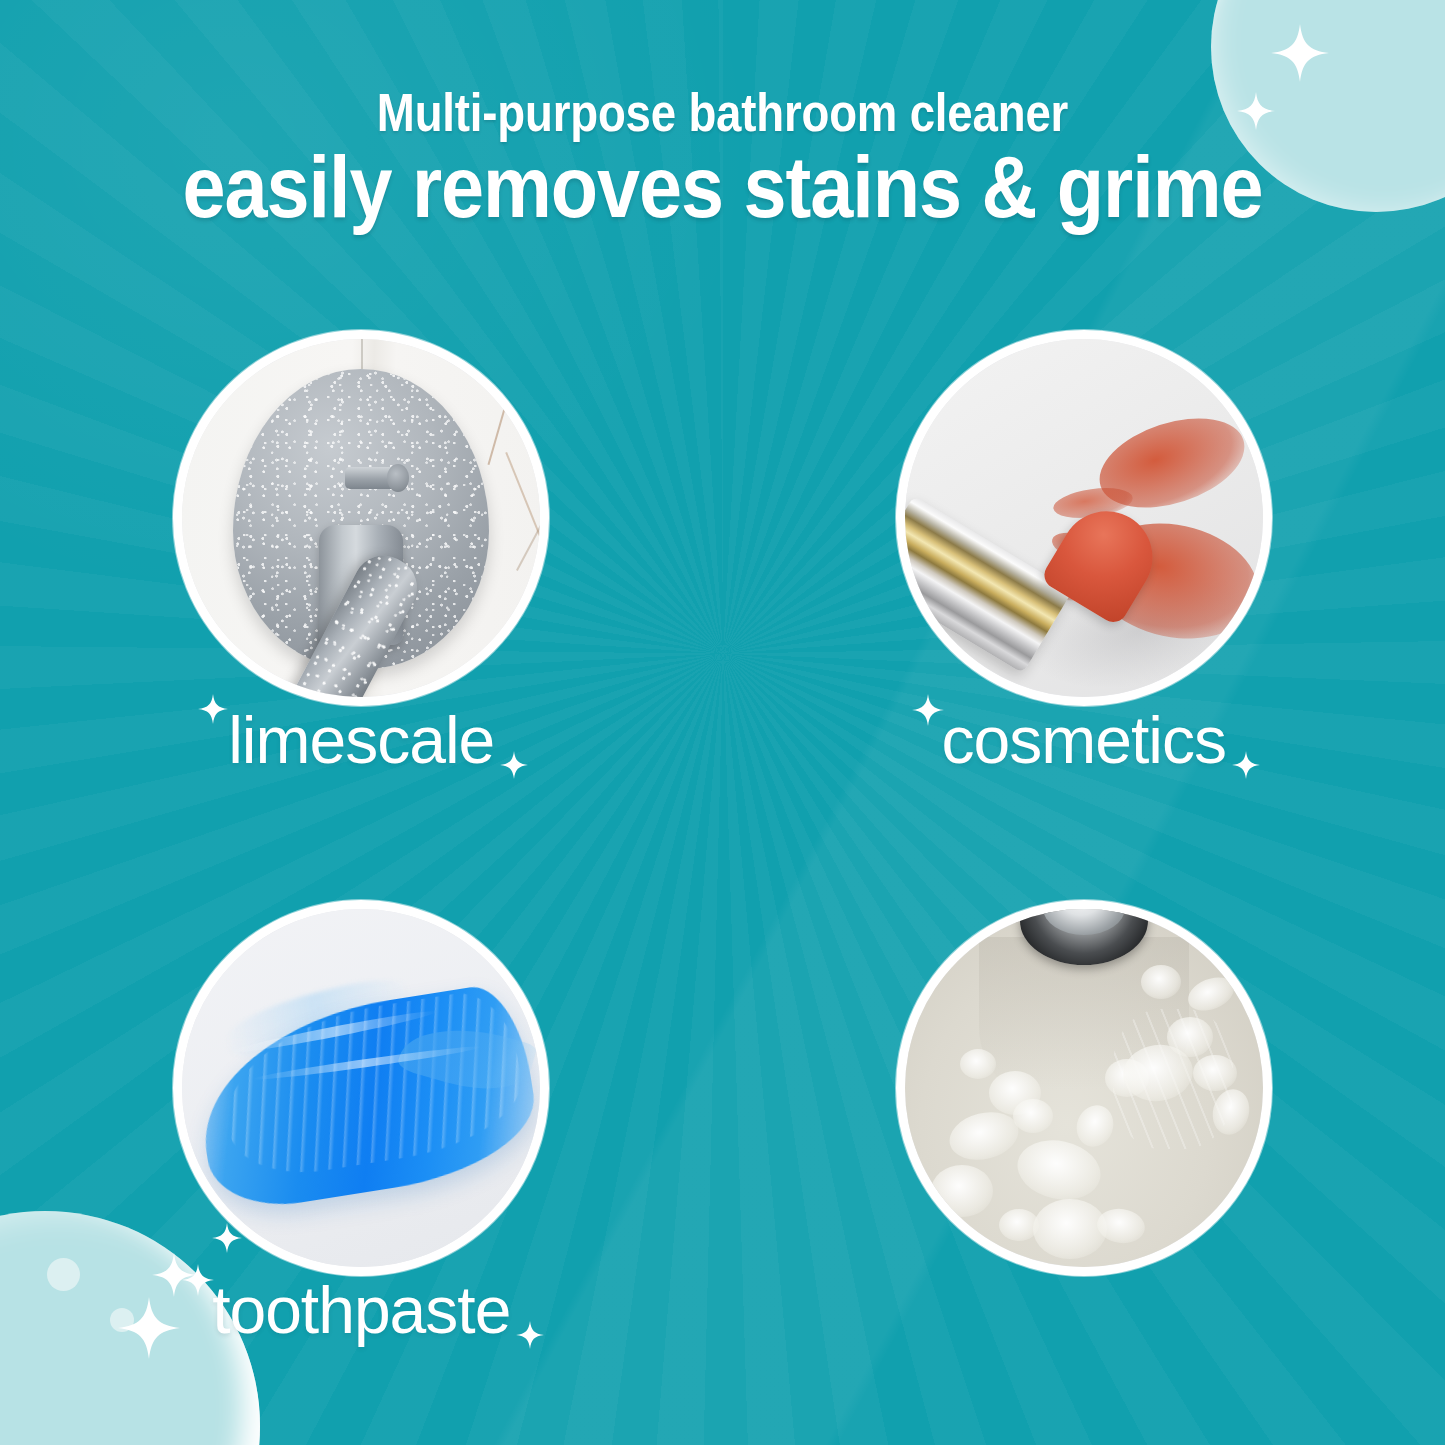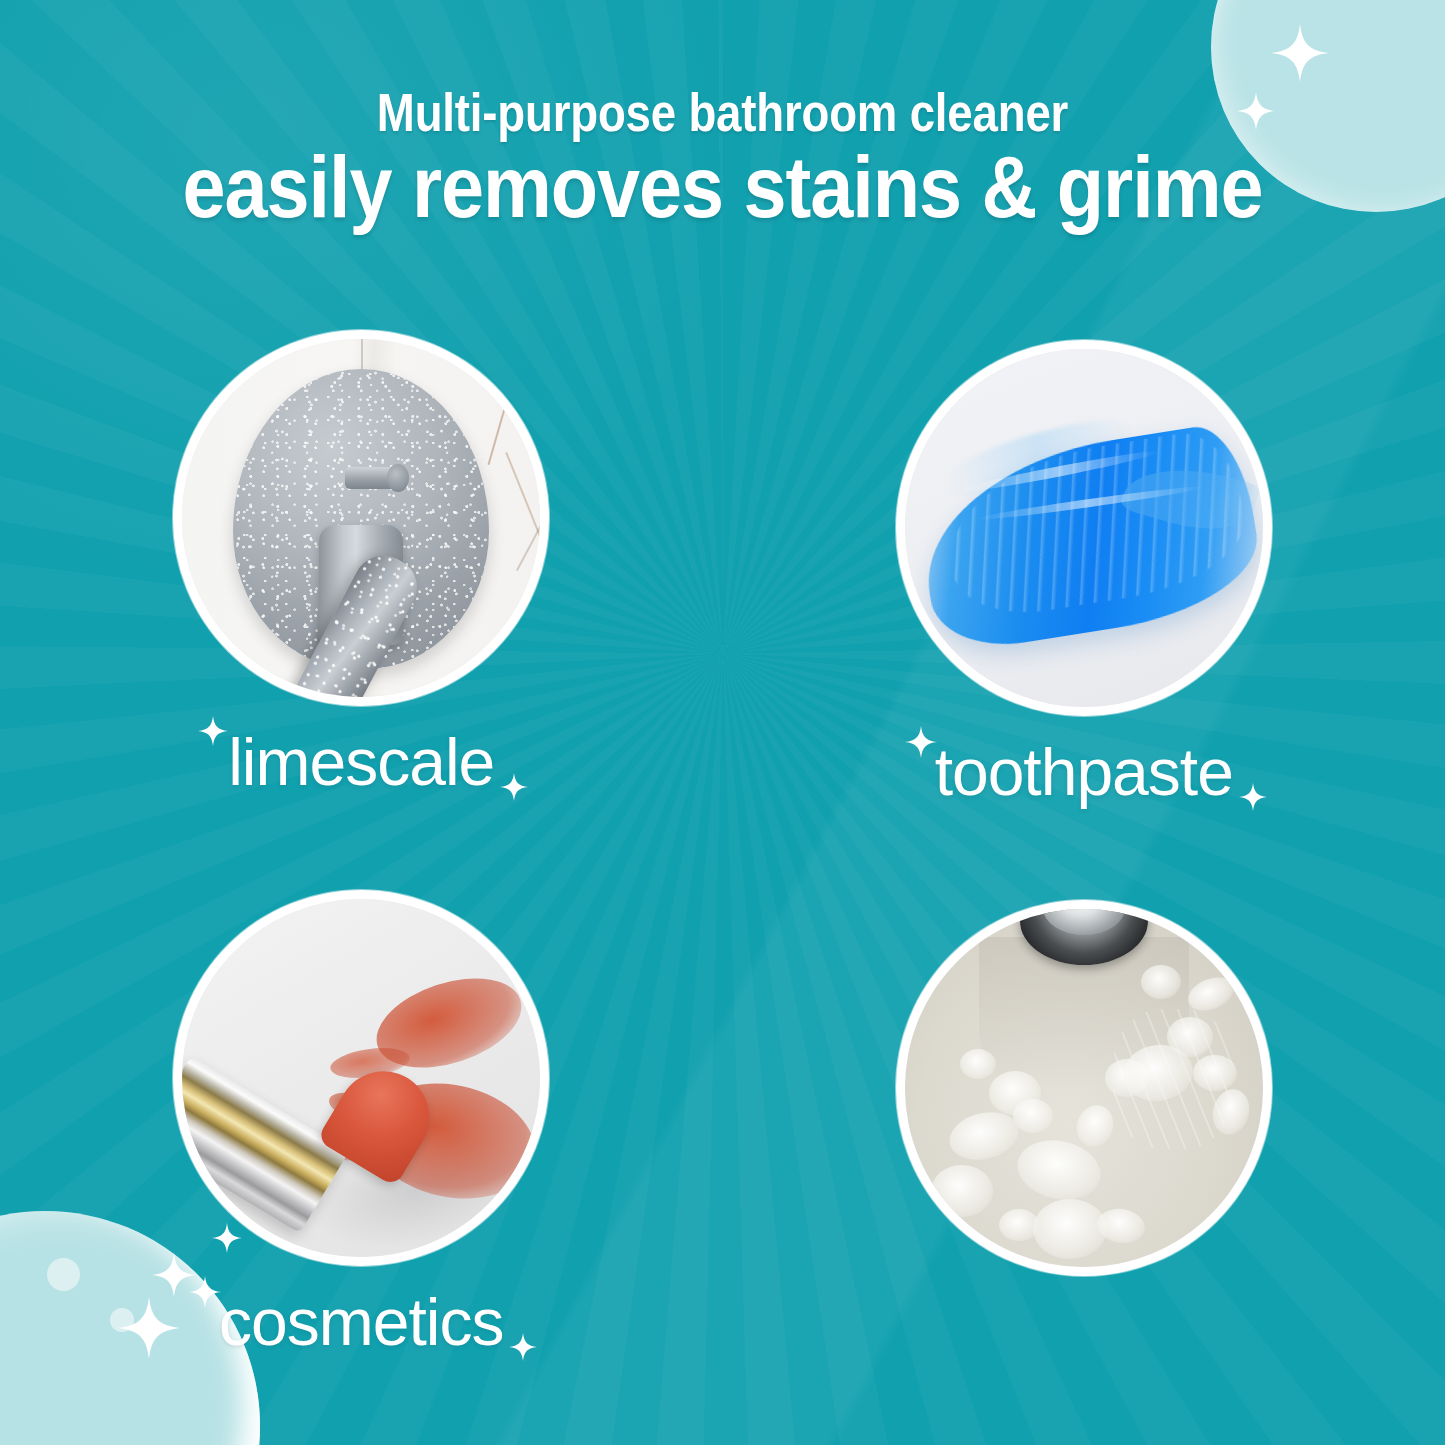--- a/index.html
+++ b/index.html
@@ -455,21 +455,20 @@
         rgba(255,255,255,0.0) 0 6px,
         rgba(255,255,255,0.35) 6.5px 8px,
         rgba(255,255,255,0.0) 8.5px 15px);
     opacity: 0.8;
     border-radius: 40%;
   }
 
   
   .label-wrap {
     position: relative;
-    margin-top: 22px;
     display: flex;
     justify-content: center;
     color: #ffffff;
   }
   .label-text {
     font-size: 66px;
     font-weight: 400;
     letter-spacing: -1px;
     line-height: 1.05;
     color: #ffffff;
@@ -556,45 +555,20 @@
         </span>
         <span class="label-text">limescale</span>
         <span class="label-spark-r">
           <svg width="28" height="28" viewBox="0 0 100 100" aria-hidden="true">
             <path d="M50 0 C54 34 66 46 100 50 C66 54 54 66 50 100 C46 66 34 54 0 50 C34 46 46 34 50 0 Z" fill="#ffffff"></path>
           </svg>
         </span>
       </div>
     </div>
 
-    <div class="cell cell-toothpaste">
-      <div class="photo">
-        <div class="photo-inner ph-tooth">
-          <div class="wisp"></div>
-          <div class="paste"></div>
-          <div class="tail"></div>
-          <div class="streak st-1"></div>
-          <div class="streak st-2"></div>
-        </div>
-      </div>
-      <div class="label-wrap">
-        <span class="label-spark-l">
-          <svg width="32" height="32" viewBox="0 0 100 100" aria-hidden="true">
-            <path d="M50 0 C54 34 66 46 100 50 C66 54 54 66 50 100 C46 66 34 54 0 50 C34 46 46 34 50 0 Z" fill="#ffffff"></path>
-          </svg>
-        </span>
-        <span class="label-text">toothpaste</span>
-        <span class="label-spark-r">
-          <svg width="28" height="28" viewBox="0 0 100 100" aria-hidden="true">
-            <path d="M50 0 C54 34 66 46 100 50 C66 54 54 66 50 100 C46 66 34 54 0 50 C34 46 46 34 50 0 Z" fill="#ffffff"></path>
-          </svg>
-        </span>
-      </div>
-    </div>
-
     <div class="cell cell-cosmetics">
       <div class="photo">
         <div class="photo-inner ph-cos">
           <div class="shadow-soft"></div>
           <div class="smear sm-a"></div>
           <div class="smear sm-b"></div>
           <div class="smear sm-c"></div>
           <div class="smear sm-d"></div>
           <div class="smear sm-e"></div>
           <div class="tube"></div>
@@ -609,20 +583,45 @@
         </span>
         <span class="label-text">cosmetics</span>
         <span class="label-spark-r">
           <svg width="28" height="28" viewBox="0 0 100 100" aria-hidden="true">
             <path d="M50 0 C54 34 66 46 100 50 C66 54 54 66 50 100 C46 66 34 54 0 50 C34 46 46 34 50 0 Z" fill="#ffffff"></path>
           </svg>
         </span>
       </div>
     </div>
 
+    <div class="cell cell-toothpaste">
+      <div class="photo">
+        <div class="photo-inner ph-tooth">
+          <div class="wisp"></div>
+          <div class="paste"></div>
+          <div class="tail"></div>
+          <div class="streak st-1"></div>
+          <div class="streak st-2"></div>
+        </div>
+      </div>
+      <div class="label-wrap">
+        <span class="label-spark-l">
+          <svg width="32" height="32" viewBox="0 0 100 100" aria-hidden="true">
+            <path d="M50 0 C54 34 66 46 100 50 C66 54 54 66 50 100 C46 66 34 54 0 50 C34 46 46 34 50 0 Z" fill="#ffffff"></path>
+          </svg>
+        </span>
+        <span class="label-text">toothpaste</span>
+        <span class="label-spark-r">
+          <svg width="28" height="28" viewBox="0 0 100 100" aria-hidden="true">
+            <path d="M50 0 C54 34 66 46 100 50 C66 54 54 66 50 100 C46 66 34 54 0 50 C34 46 46 34 50 0 Z" fill="#ffffff"></path>
+          </svg>
+        </span>
+      </div>
+    </div>
+
     <div class="cell cell-soapscum">
       <div class="photo">
         <div class="photo-inner ph-soap">
           <div class="bowl-shade"></div>
           <div class="drain"></div>
           <div class="streaky"></div>
           <div class="scum sc-1"></div>
           <div class="scum sc-2"></div>
           <div class="scum sc-3"></div>
           <div class="scum sc-4"></div>

